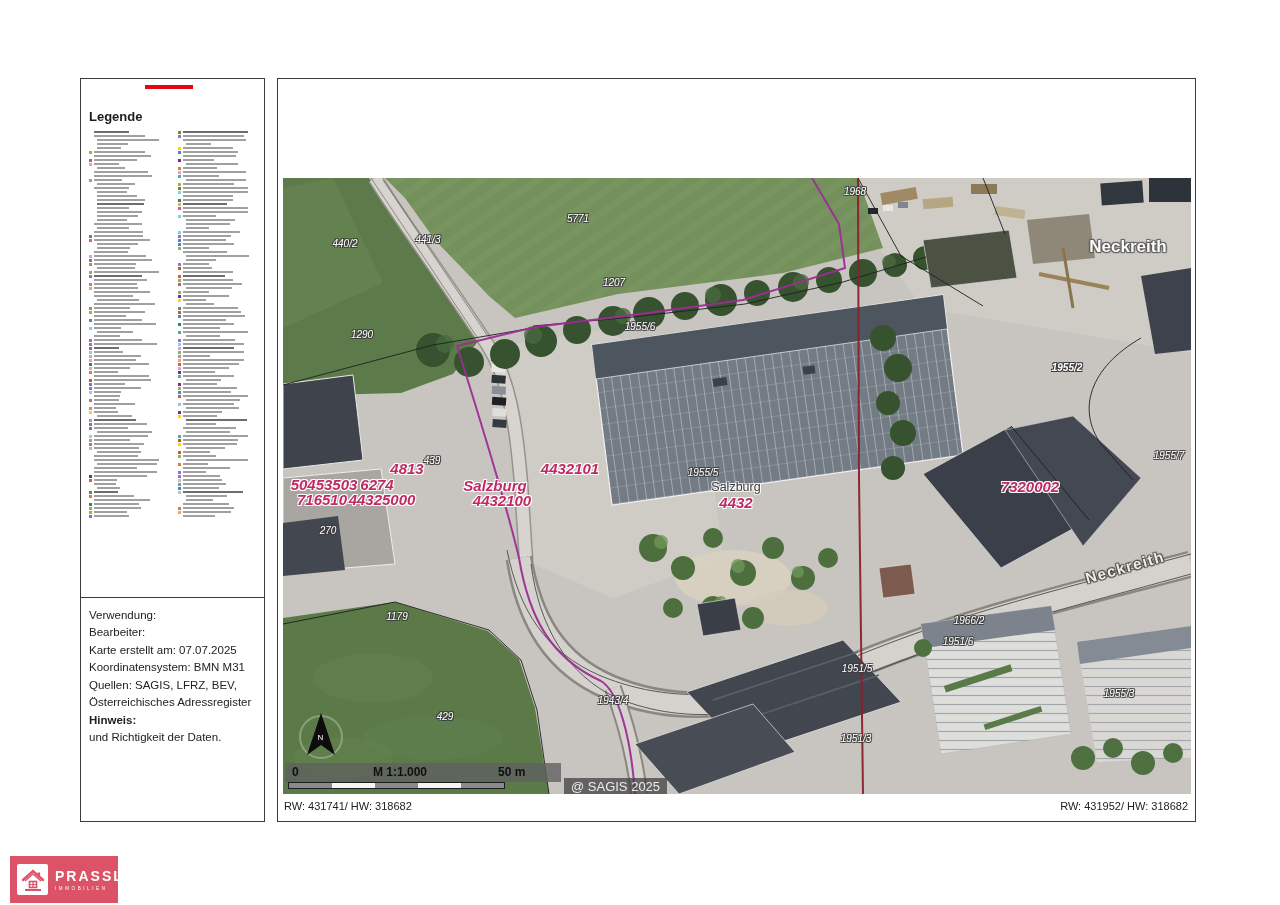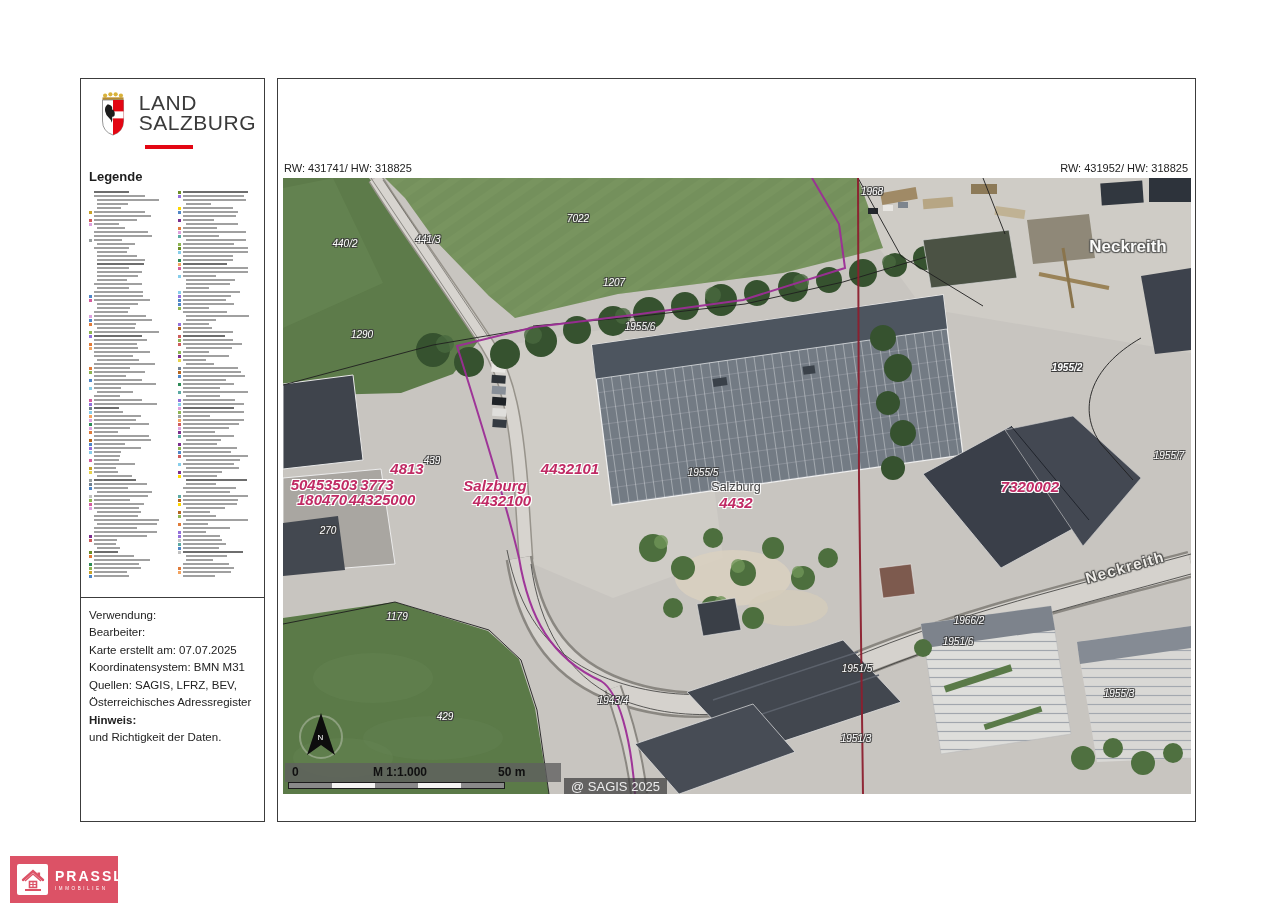--- a/index.html
+++ b/index.html
@@ -73,37 +73,20 @@
   .prassl-box{width:31px;height:31px;background:#fff;border-radius:2px;
     display:flex;align-items:center;justify-content:center;flex:none;}
   .prassl-text{margin-left:7px;color:#fff;}
   .prassl-name{font-size:14px;font-weight:bold;letter-spacing:2px;line-height:1;}
   .prassl-sub{font-size:4.5px;letter-spacing:2.6px;margin-top:3px;}
 </style>
 </head>
 <body>
 
 <div class="left-panel">
-  <div class="logo-row">
-    <svg width="34" height="50" viewBox="0 0 34 50">
-      <circle cx="7" cy="4" r="2.4" fill="#d9b23a"></circle>
-        <circle cx="13" cy="2.6" r="2.4" fill="#d9b23a"></circle>
-      <circle cx="19" cy="2.6" r="2.4" fill="#d9b23a"></circle>
-        <circle cx="25" cy="4" r="2.4" fill="#d9b23a"></circle>
-      <rect x="4" y="6" width="24" height="3" fill="#b98d2f"></rect>
-      <path d="M4 9 h24 v24 q0 12 -12 16 q-12 -4 -12 -16 Z" fill="#fff" stroke="#8a8a8a" stroke-width="1"></path>
-      <path d="M16 9 h12 v24 q0 12 -12 16 Z" fill="#e30613"></path>
-      <rect x="16" y="22" width="12" height="8" fill="#fff"></rect>
-      <path d="M10 14 q-4 3 -3 8 q1 5 4 7 q3 2 3 6 q2 -3 1 -7 q3 1 3 -3 q0 -4 -3 -5 q1 -5 -5 -6 Z" fill="#1c1c1c"></path>
-    </svg>
-    <div class="logo-text">
-      <div>LAND</div>
-      <div>SALZBURG</div>
-    </div>
-  </div>
   <div class="red-bar"></div>
 
   <div class="legend-title">Legende</div>
   <div class="legend-cols">
     <div class="legend-col" id="lcol1">
         <div class="lrow">
           <div class="lmark" style="background: transparent; width: 3px;"></div>
           <div class="lbar" style="width: 35px; background: rgb(85, 85, 85); height: 2.2px;"></div>
         </div>
         <div class="lrow">
@@ -890,24 +873,20 @@
       <div>Koordinatensystem: BMN M31</div>
       <div>Quellen: SAGIS, LFRZ, BEV,</div>
       <div>Österreichisches Adressregister</div>
       <div class="bold">Hinweis:</div>
       <div>und Richtigkeit der Daten.</div>
     </div>
 </div>
 
 <div class="right-panel">
 
-  <div class="coords top">
-    <span>RW: 431741/ HW: 318825</span>
-    <span>RW: 431952/ HW: 318825</span>
-  </div>
 
   <div class="map">
     <svg width="908" height="616" viewBox="0 0 908 616" preserveAspectRatio="none">
       <defs>
         <pattern id="solar" width="9" height="16" patternUnits="userSpaceOnUse" patternTransform="rotate(-8)">
           <rect width="9" height="16" fill="#737b84"></rect>
           <path d="M0 0 V16" stroke="#e8eaec" stroke-width="1" opacity="0.8"></path>
           <path d="M0 0 H9" stroke="#dfe2e5" stroke-width="0.8" opacity="0.5"></path>
         </pattern>
         <pattern id="fstripe" width="16" height="16" patternUnits="userSpaceOnUse" patternTransform="rotate(55)">
@@ -1072,42 +1051,42 @@
       <g transform="translate(18,535)">
         <circle cx="20" cy="24" r="21" stroke="#e8e6e2" stroke-width="2" fill="none" opacity="0.35"></circle>
         <polygon points="20,0 6,42 20,32 34,42" fill="#0d0d0d"></polygon>
         <text x="16.5" y="27" font-size="8" fill="#ffffff" font-family="Liberation Sans, sans-serif" id="northN">N</text>
       </g>
     </svg>
 
     <div id="map-labels">
         <span class="plabel" style="left: 62px; top: 65px;">440/2</span>
         <span class="plabel" style="left: 145px; top: 61px;">441/3</span>
-        <span class="plabel" style="left: 295px; top: 40px;">7022</span>
-        <span class="plabel" style="left: 589px; top: 13px;">1968</span>
+        <span class="plabel" style="left: 295px; top: 40px;">5771</span>
+        <span class="plabel" style="left: 572px; top: 13px;">1968</span>
         <span class="plabel" style="left: 331px; top: 104px;">1207</span>
         <span class="plabel" style="left: 357px; top: 148px;">1955/6</span>
         <span class="plabel" style="left: 79px; top: 156px;">1290</span>
         <span class="plabel" style="left: 149px; top: 282px;">439</span>
         <span class="plabel" style="left: 45px; top: 352px;">270</span>
         <span class="plabel" style="left: 420px; top: 294px;">1955/5</span>
         <span class="plabel" style="left: 784px; top: 189px; font-weight: bold;">1955/2</span>
         <span class="plabel" style="left: 886px; top: 277px;">1955/7</span>
         <span class="plabel" style="left: 114px; top: 438px;">1179</span>
         <span class="plabel" style="left: 162px; top: 538px;">429</span>
         <span class="plabel" style="left: 330px; top: 522px;">1943/4</span>
         <span class="plabel" style="left: 686px; top: 442px;">1966/2</span>
         <span class="plabel" style="left: 675px; top: 463px;">1951/6</span>
         <span class="plabel" style="left: 574px; top: 490px;">1951/5</span>
         <span class="plabel" style="left: 836px; top: 515px;">1955/3</span>
         <span class="plabel" style="left: 573px; top: 560px;">1951/3</span>
         <span class="hlabel" style="left: 124px; top: 290px;">4813</span>
         <span class="hlabel" style="left: 41px; top: 306px;">50453503</span>
-        <span class="hlabel" style="left: 39px; top: 321px;">180470</span>
-        <span class="hlabel" style="left: 94px; top: 306px;">3773</span>
+        <span class="hlabel" style="left: 39px; top: 321px;">716510</span>
+        <span class="hlabel" style="left: 94px; top: 306px;">6274</span>
         <span class="hlabel" style="left: 99px; top: 321px;">44325000</span>
         <span class="hlabel" style="left: 212px; top: 307px;">Salzburg</span>
         <span class="hlabel" style="left: 219px; top: 322px;">4432100</span>
         <span class="hlabel" style="left: 287px; top: 290px;">4432101</span>
         <span class="hlabel" style="left: 747px; top: 308px;">7320002</span>
         <span class="hlabel" style="left: 453px; top: 324px;">4432</span>
         <span class="glabel" style="left: 453px; top: 309px;">Salzburg</span>
         <span class="place" style="left: 845px; top: 69px;">Neckreith</span>
         <span class="street" style="left: 842px; top: 389px;">Neckreith</span>
       </div>
@@ -1120,20 +1099,24 @@
     <div class="sbar">
       <div style="background:#8a8a8a"></div>
         <div style="background:#f5f5f3"></div>
       <div style="background:#8a8a8a"></div>
         <div style="background:#f5f5f3"></div>
       <div style="background:#8a8a8a"></div>
     </div>
     <div class="credit">@ SAGIS 2025</div>
   </div>
 
+  <div class="coords bottom">
+    <span>RW: 431741/ HW: 318682</span>
+    <span>RW: 431952/ HW: 318682</span>
+  </div>
 </div>
 
 <div class="prassl">
   <div class="prassl-box">
     <svg width="24" height="24" viewBox="0 0 24 24">
       <path d="M2 12 L12 3 L22 12" stroke="#dc5266" stroke-width="2.4" fill="none" stroke-linecap="round"></path>
       <path d="M4 13 L12 6 L20 13" stroke="#dc5266" stroke-width="1.4" fill="none"></path>
       <rect x="16.5" y="4.5" width="2.6" height="4" fill="#dc5266"></rect>
       <rect x="8.5" y="13.5" width="7" height="6" fill="none" stroke="#dc5266" stroke-width="1.6"></rect>
       <path d="M12 13.5 V19.5 M8.5 16.5 H15.5" stroke="#dc5266" stroke-width="1.2"></path>

